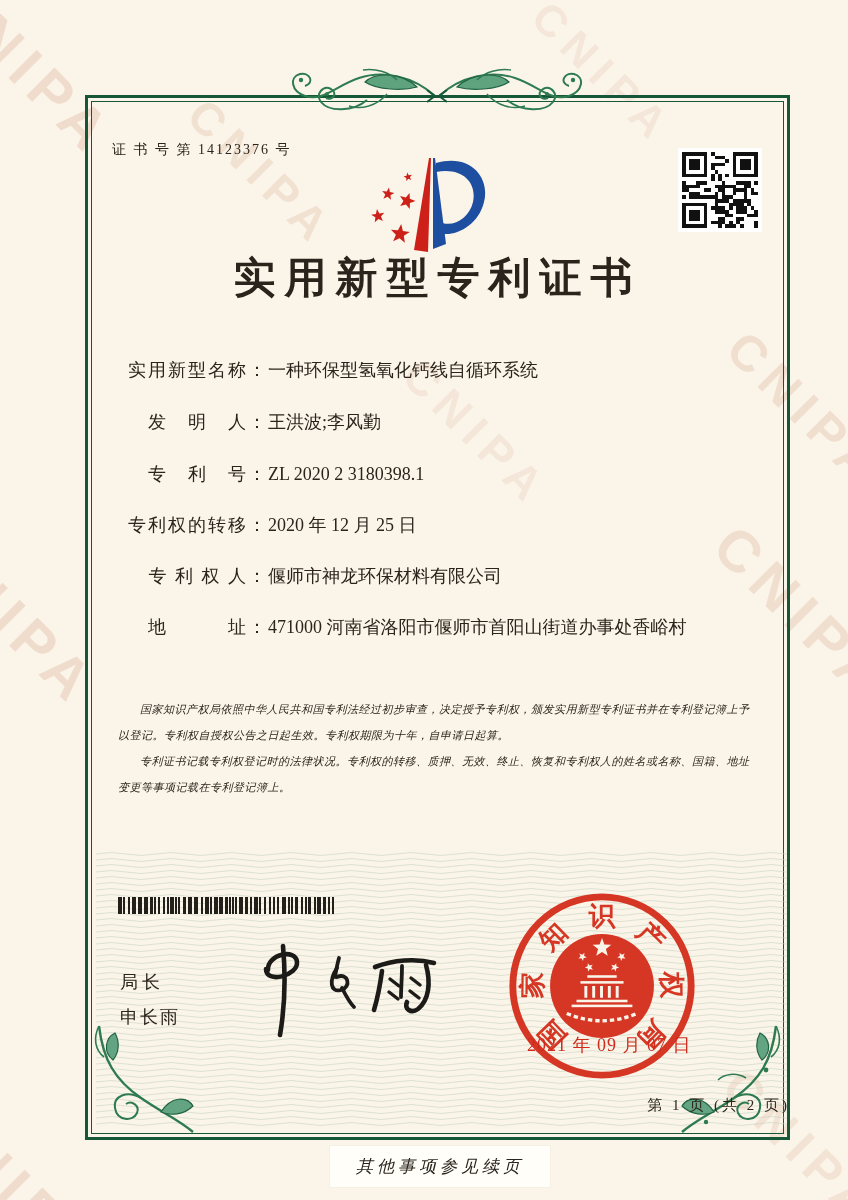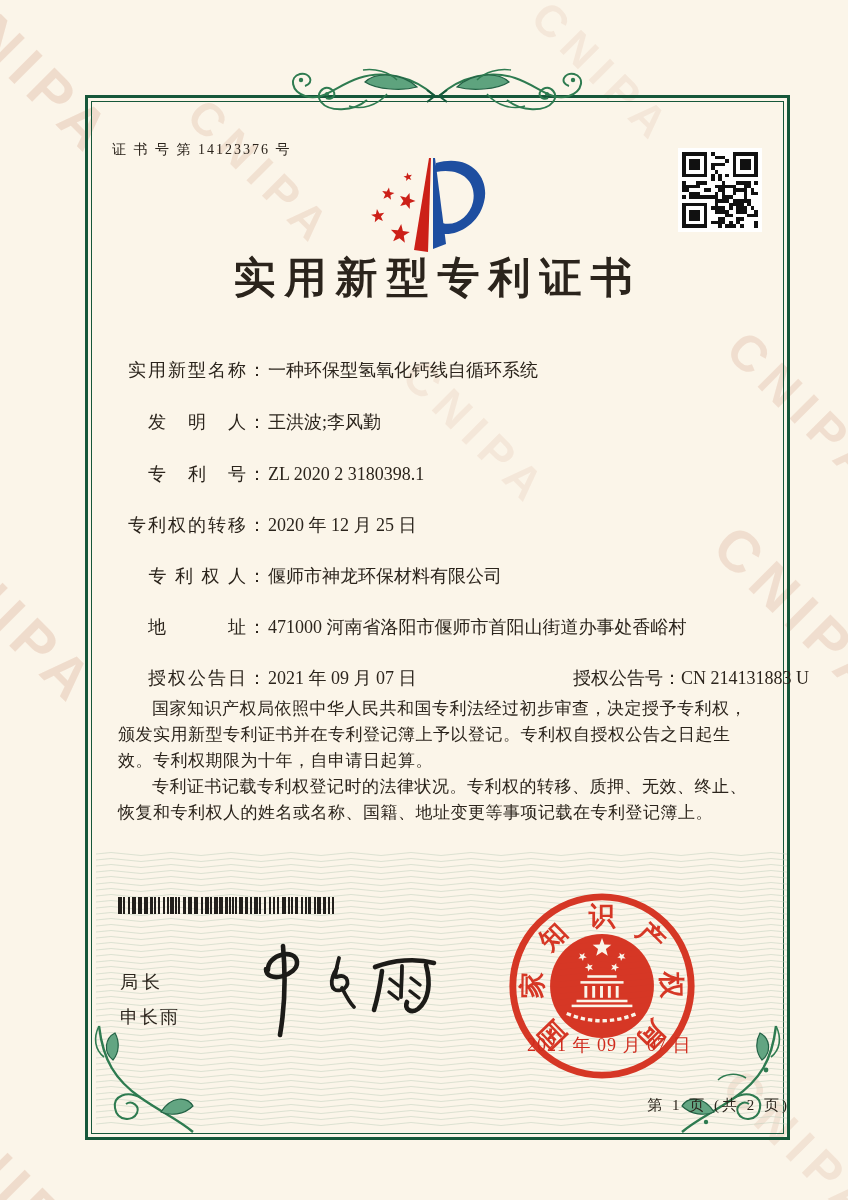--- a/index.html
+++ b/index.html
@@ -18,22 +18,22 @@
   
   .cert-no{position:absolute;left:112px;top:141px;font-size:14px;letter-spacing:2px;z-index:3;}
   .logo{position:absolute;left:336px;top:136px;z-index:3;}
   .qr{position:absolute;left:678px;top:148px;width:84px;height:84px;background:#ffffff;
       padding:4px;box-sizing:border-box;z-index:3;}
   .title{position:absolute;left:85px;top:250px;width:705px;text-align:center;font-size:42px;
          font-weight:700;letter-spacing:9px;z-index:3;}
   .field{position:absolute;left:118px;font-size:18px;z-index:3;white-space:nowrap;}
   .flabel{display:inline-block;width:150px;letter-spacing:2px;text-align:right;}
   .grant2{position:absolute;left:455px;top:0;}
-  .paras{position:absolute;left:118px;top:696px;width:642px;font-size:17px;line-height:26px;
-         z-index:3;}
+  .paras{position:absolute;left:118px;top:696px;width:642px;font-size:11px;line-height:26px;
+         font-style:italic;z-index:3;}
   .paras p{margin:0;text-indent:2em;letter-spacing:0.5px;}
   .barcode{position:absolute;left:118px;top:897px;width:218px;height:17px;display:flex;z-index:3;}
   .barcode div{height:100%;}
   .sig-title{position:absolute;left:120px;top:970px;font-size:18px;letter-spacing:4px;z-index:3;}
   .sig-name{position:absolute;left:120px;top:1005px;font-size:18px;letter-spacing:2px;z-index:3;}
   .signature{position:absolute;left:238px;top:938px;z-index:4;}
   .seal{position:absolute;left:504px;top:888px;width:196px;height:196px;z-index:3;opacity:0.96;}
   .seal-date{position:absolute;left:527px;top:1033px;font-size:18px;color:#cf2b1d;
              letter-spacing:1px;z-index:4;white-space:nowrap;}
   .page-no{position:absolute;left:85px;top:1096px;width:705px;text-align:right;font-size:15px;
@@ -406,26 +406,20 @@
   </div>
   <div class="field" style="top:513px">
     <span class="flabel">专利权的转移：</span><span>2020 年 12 月 25 日</span>
   </div>
   <div class="field" style="top:564px">
     <span class="flabel">专 利 权 人：</span><span>偃师市神龙环保材料有限公司</span>
   </div>
   <div class="field" style="top:615px">
     <span class="flabel">地　　　址：</span><span>471000  河南省洛阳市偃师市首阳山街道办事处香峪村</span>
   </div>
-  <div class="field" style="top:666px">
-    <span class="flabel">授权公告日：</span><span>2021 年 09 月 07 日</span>
-    <span class="grant2">
-      <span>授权公告号：</span><span>CN 214131883 U</span>
-    </span>
-  </div>
 
   <div class="paras">
     <p>国家知识产权局依照中华人民共和国专利法经过初步审查，决定授予专利权，颁发实用新型专利证书并在专利登记簿上予以登记。专利权自授权公告之日起生效。专利权期限为十年，自申请日起算。</p>
     <p>专利证书记载专利权登记时的法律状况。专利权的转移、质押、无效、终止、恢复和专利权人的姓名或名称、国籍、地址变更等事项记载在专利登记簿上。</p>
   </div>
 
   <div class="barcode" id="barcode">
       <div style="width: 4px; background: rgb(35, 32, 28);"></div>
       <div style="width: 1px; background: transparent;"></div>
       <div style="width: 2px; background: rgb(35, 32, 28);"></div>
@@ -565,14 +559,15 @@
       <rect x="106" y="100" width="3" height="12"></rect>
       <rect x="114" y="100" width="3" height="12"></rect>
       <rect x="74" y="114" width="52" height="2.6"></rect>
       <rect x="69" y="119" width="62" height="2.6"></rect>
     </g>
     <path d="M64,128 Q100,143 136,128" fill="none" stroke="#fbf5e9" stroke-width="3.4" stroke-dasharray="4.5,3"></path>
   </svg>
   <div class="seal-date">2021 年 09 月 07 日</div>
 
   <div class="page-no">第 1 页 (共 2 页)</div>
+  <div class="cont-note">其他事项参见续页</div>
 
 </div>
 
 </body></html>

